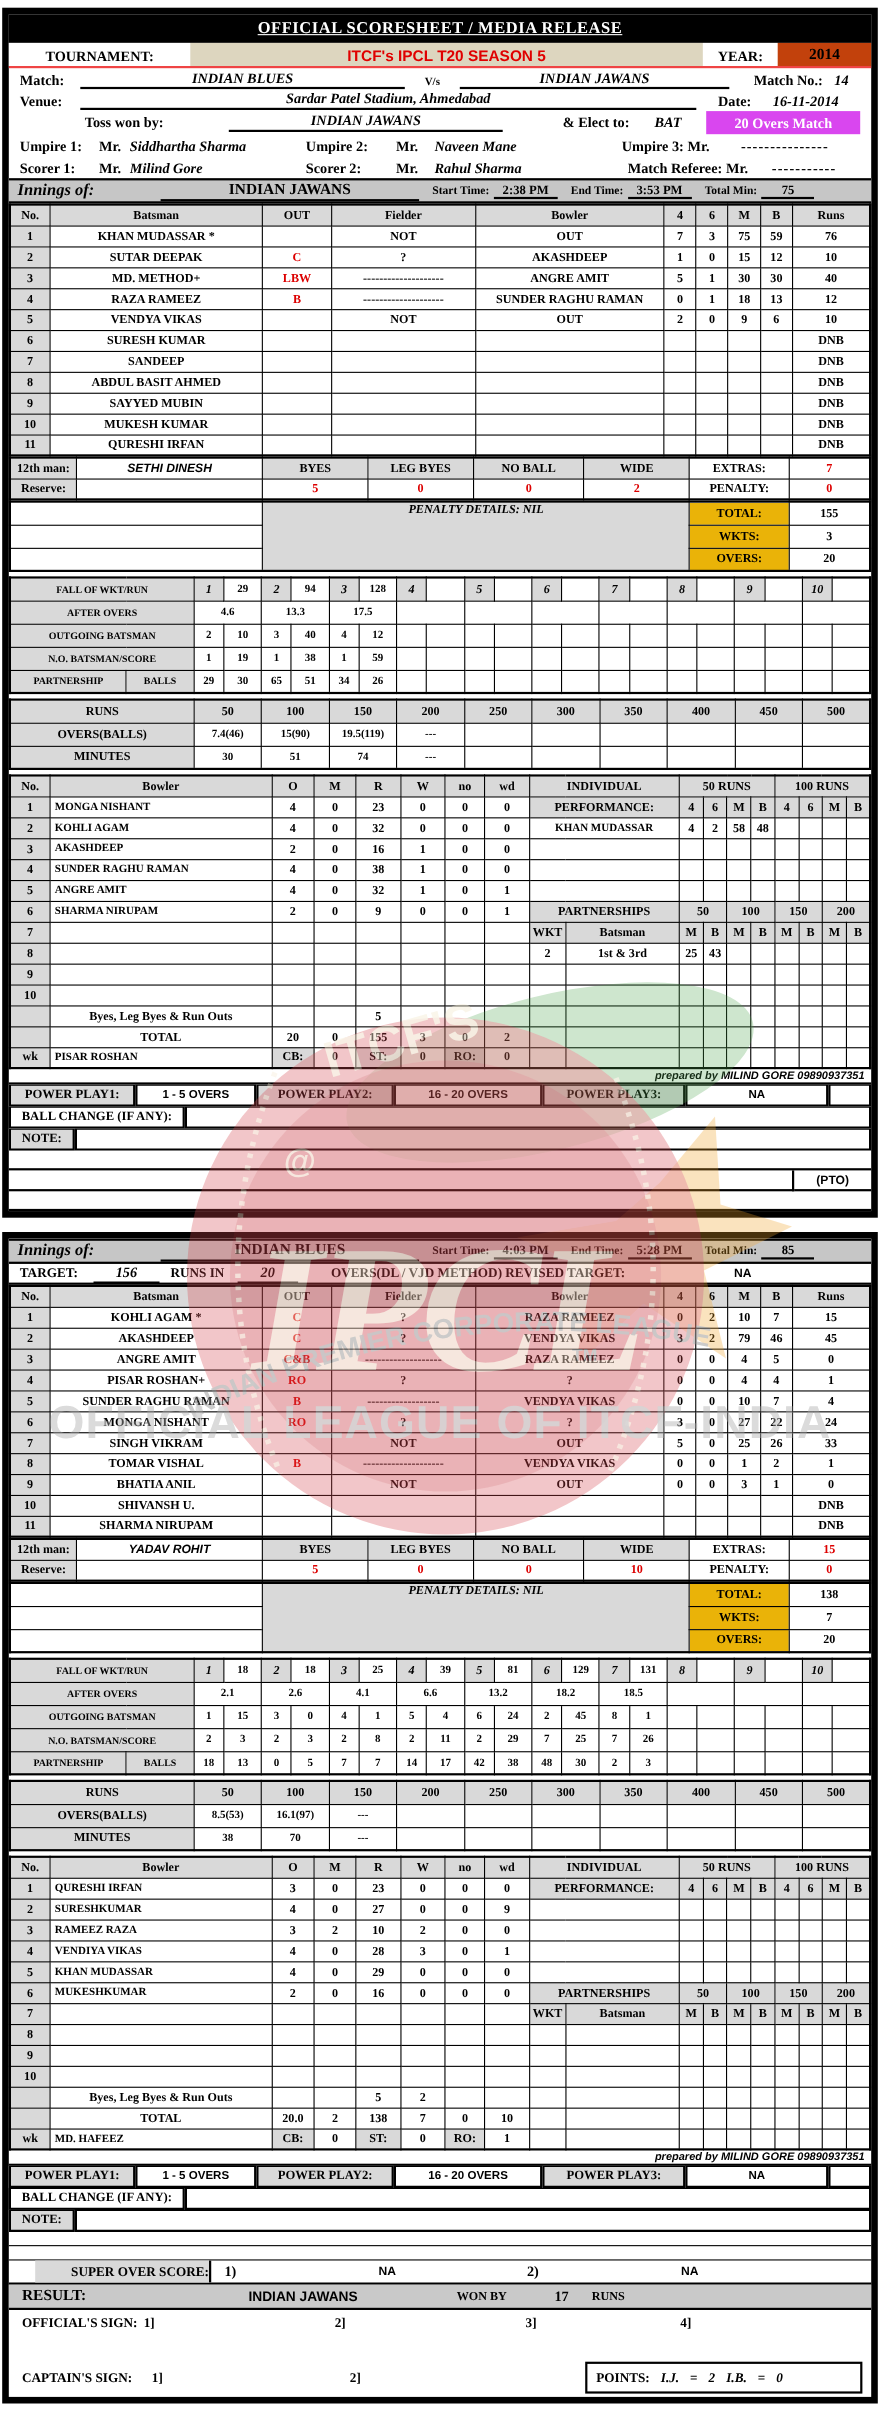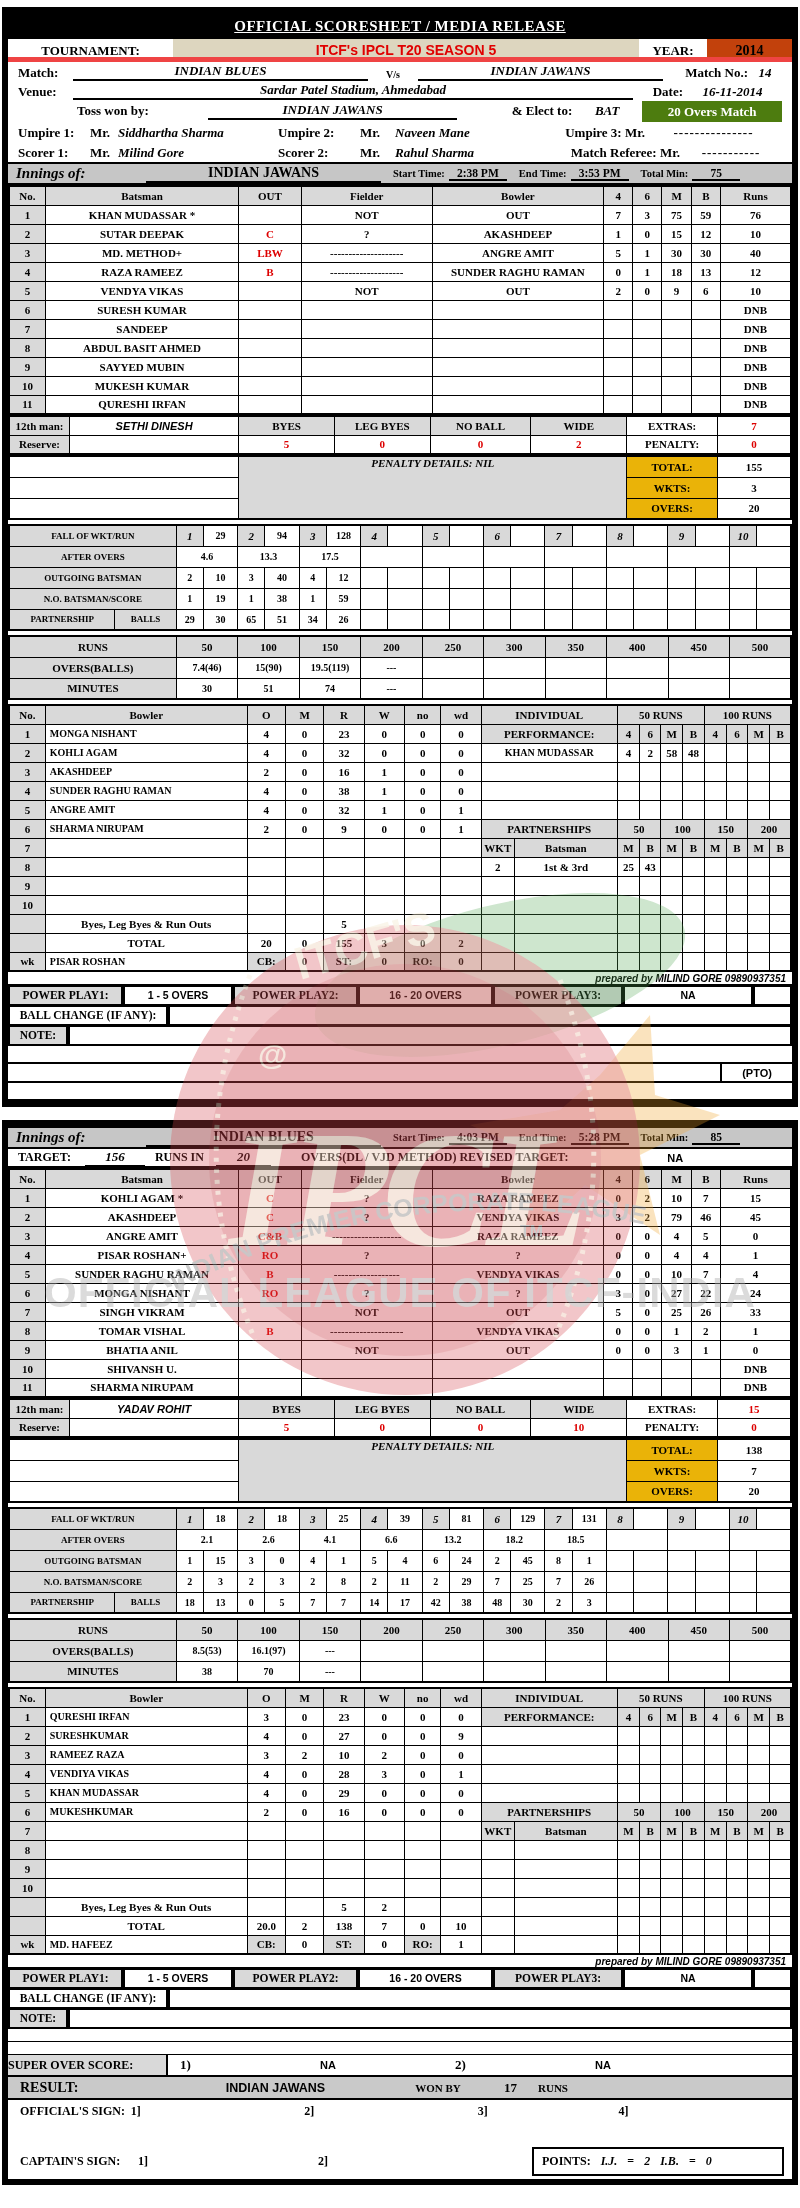--- a/index.html
+++ b/index.html
@@ -6,32 +6,32 @@
   html,body { margin:0; padding:0; }
   body { width:800px; height:2208px; background:#fff; position:relative; overflow:hidden;
          font-family:"Liberation Serif", serif; }
   .frame { border:6px solid #000; margin:7px 2px 0 2px; background:#fff; position:relative; }
   .frame2 { margin-top:13px; }
 
   
   .title { background:#000; color:#fff; text-align:center; font-weight:bold; font-size:15px;
            height:26px; line-height:26px; }
   .title span { text-decoration:underline; letter-spacing:0.5px; }
-  .tournrow { display:flex; height:23px; border-bottom:5px solid #ef4444; }
+  .tournrow { display:flex; height:23px; border-bottom:2px solid #ef4444; }
   .tournrow .tl { width:165px; background:#fff; font-weight:bold; font-size:13px; text-align:center; line-height:23px; }
   .tournrow .tv { flex:1; background:#ddd6bf; color:#e00000; font-weight:bold; font-family:"Liberation Sans",sans-serif;
                   font-size:14px; text-align:center; line-height:23px; }
   .tournrow .yl { width:68px; background:#fff; font-weight:bold; font-size:13px; text-align:center; line-height:23px; }
   .tournrow .yv { width:85px; background:#c2410c; font-weight:bold; font-size:14px; text-align:center; line-height:23px; }
   .hrow { display:flex; align-items:flex-end; padding:0 10px; font-weight:bold; font-size:13px; }
   .hrow .hl { white-space:nowrap; }
   .hrow .hv { font-style:italic; text-align:center; white-space:nowrap; overflow:hidden; }
   .hrow .ul { border-bottom:2px solid #000; }
   .hrow .sm { font-size:10px; padding-bottom:1px; }
-  .blackbox { background:#4d7c0f; color:#fff; font-weight:bold; font-size:13px; text-align:center;
+  .blackbox { background:#d946ef; color:#fff; font-weight:bold; font-size:13px; text-align:center;
               height:21px; line-height:21px; }
   .dash { font-weight:bold; letter-spacing:1px; }
 
   
   .ibar { display:flex; align-items:center; background:#c6c6c6; border-top:2px solid #000;
           border-bottom:2px solid #000; height:23px; padding:0 8px; }
   .ib-l { font-style:italic; font-weight:bold; font-size:15px; width:130px; }
   .ib-team { font-weight:bold; font-size:14px; width:235px; text-align:center; border-bottom:2px solid #000; }
   .ib-tl { font-weight:bold; font-size:10.5px; margin-left:12px; white-space:nowrap; }
   .ib-tv { font-weight:bold; font-size:11.5px; min-width:58px; text-align:center; border-bottom:2px solid #000; margin-left:4px; white-space:nowrap;}
@@ -84,21 +84,21 @@
   .blank { height:18px; border-bottom:2px solid #000; }
   .ptorow { display:flex; height:19px; }
   .pt-main { flex:1; border-bottom:2px solid #000; border-right:2px solid #000; }
   .pt-box { width:70px; text-align:center; font-weight:bold; font-size:11px; font-family:"Liberation Sans",sans-serif;
             border-bottom:2px solid #000; line-height:18px; }
 
   
   .fblank { height:13px; border-bottom:1px solid #000; }
   .sorow { display:flex; align-items:center; height:22px; border-bottom:2px solid #000; }
   .so-l { width:160px; background:#d9d9d9; border-right:2px solid #000; font-weight:bold; font-size:12px;
-          text-align:left; height:100%; line-height:20px; }
+          text-align:right; height:100%; line-height:20px;margin-left:24px; }
   .so-m { font-weight:bold; font-size:13px; width:45px; text-align:left; padding-left:12px; }
   .so-v { width:230px; text-align:center; font-family:"Liberation Sans",sans-serif; font-weight:bold; font-size:11px; }
   .resrow { display:flex; align-items:center; height:23px; background:#c9c9c9; border-bottom:2px solid #000;
             font-weight:bold; }
   .res-l { width:150px; font-size:14px; padding-left:12px; }
   .res-t { width:235px; text-align:center; font-family:"Liberation Sans",sans-serif; font-size:12.5px; }
   .res-w { width:90px; text-align:center; font-size:11px; }
   .res-m { width:55px; text-align:center; font-size:13px; }
   .res-r { width:60px; text-align:left; font-size:11px; }
   .motmrow { display:flex; align-items:center; height:21px; border-bottom:3px solid #000; }

